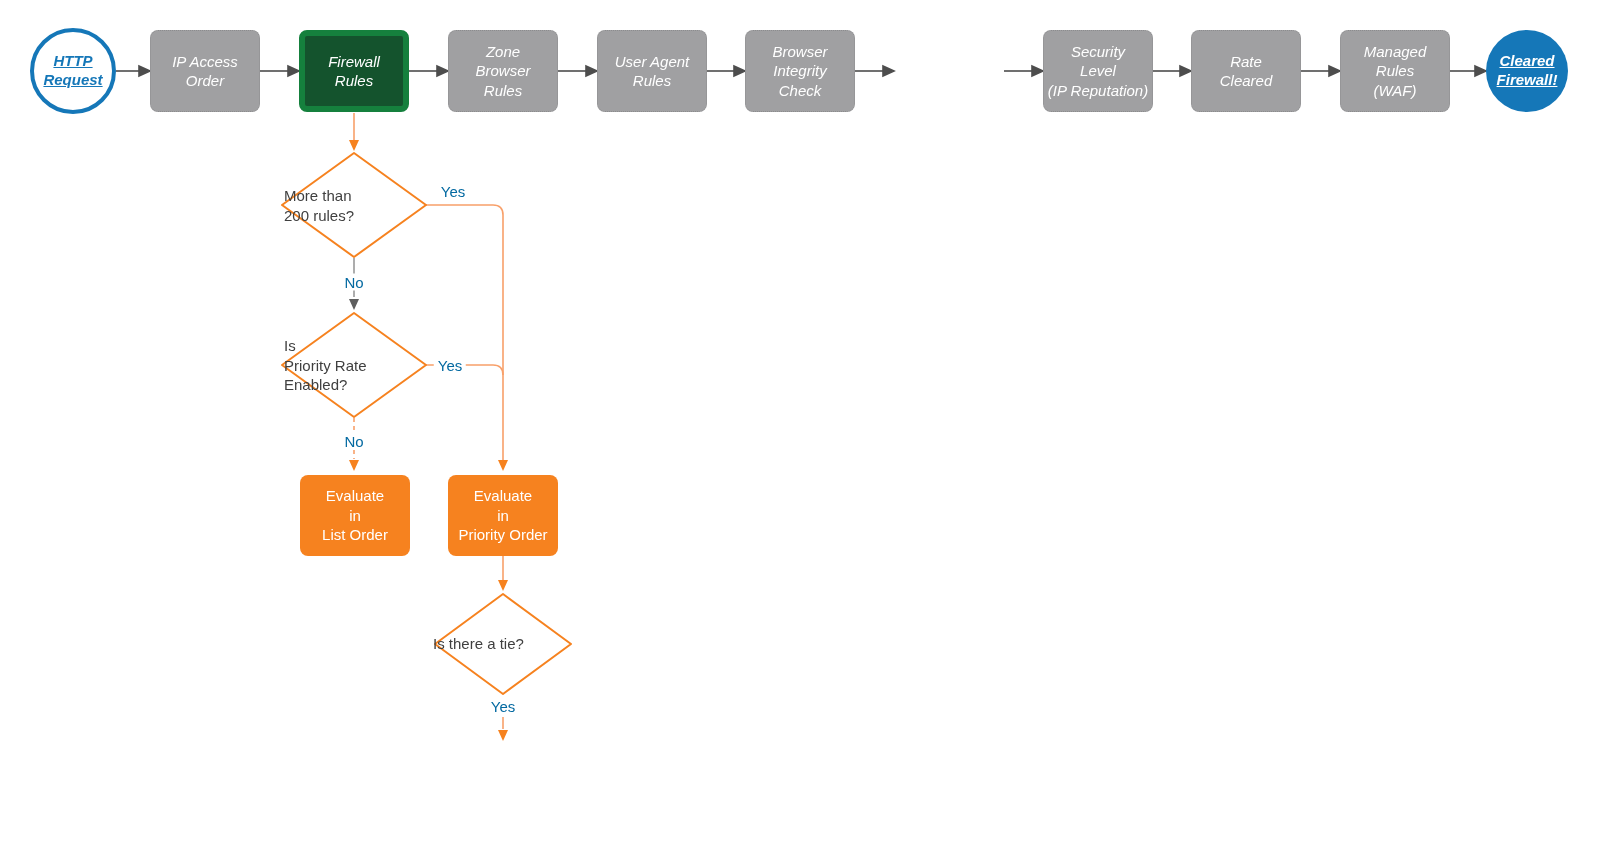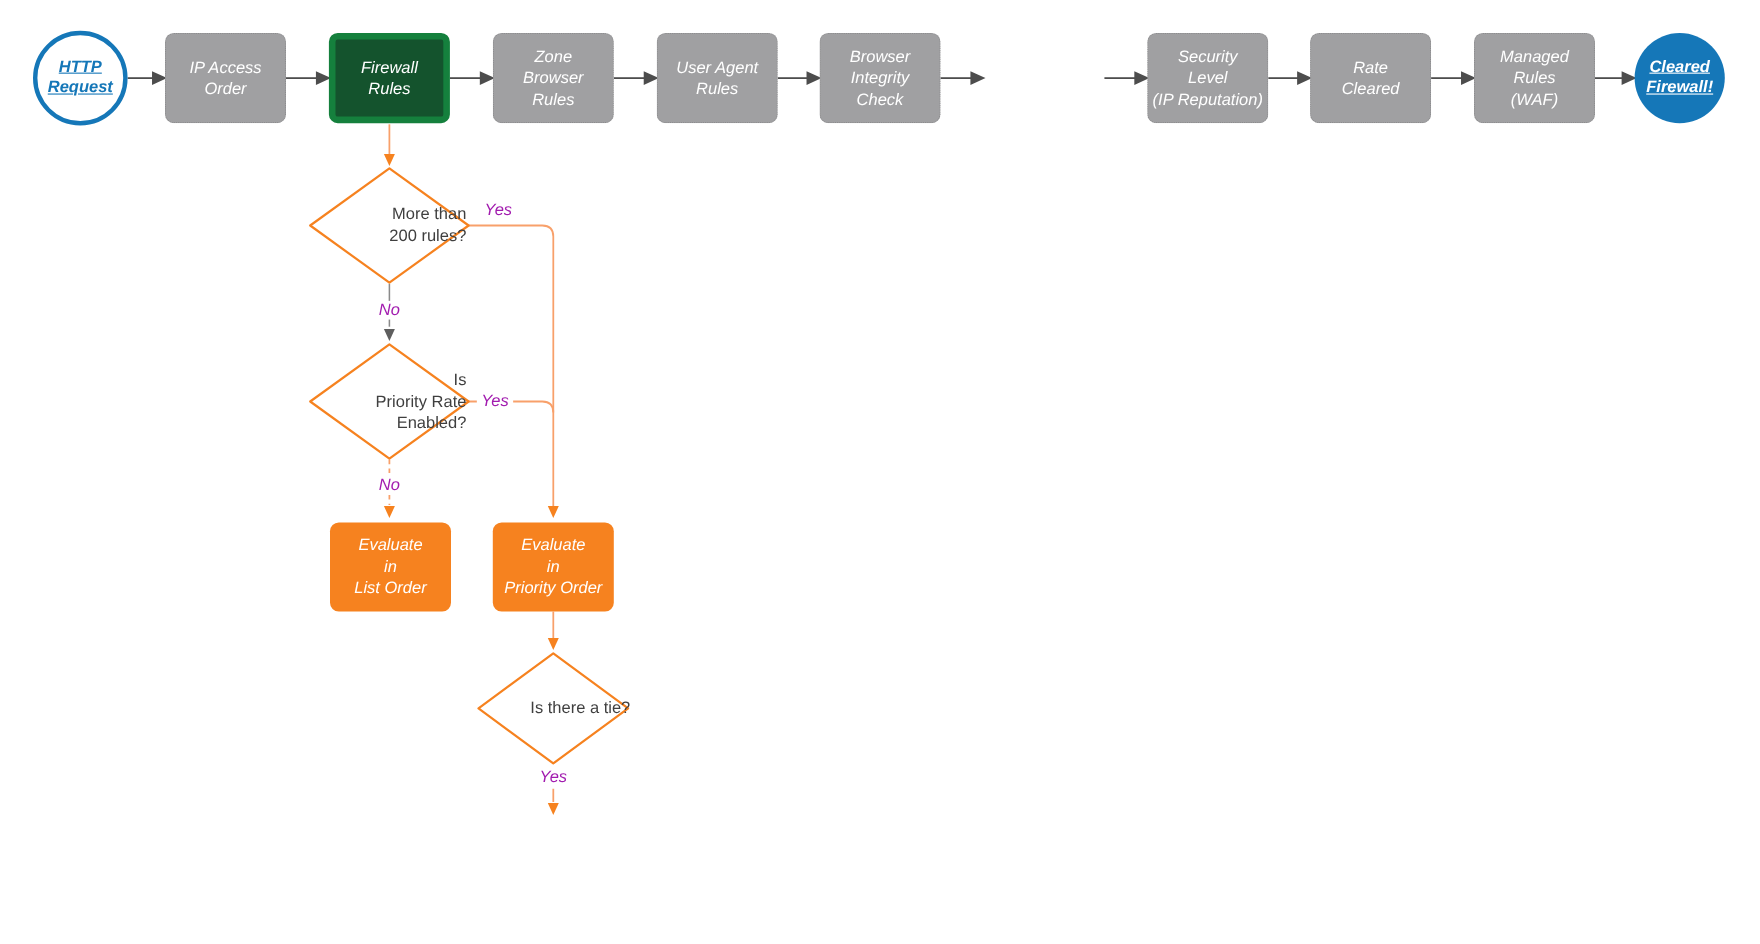--- a/index.html
+++ b/index.html
@@ -13,27 +13,27 @@
          font-size:15px;line-height:1.28;box-sizing:border-box;}
   .stage.highlight{background:#14532d;border:6px solid #15803d;}
 
   .terminal{position:absolute;border-radius:50%;font-weight:bold;font-style:italic;
             font-size:15px;line-height:1.25;box-sizing:border-box;text-decoration:underline;}
   .terminal.start{left:30px;top:28px;width:86px;height:86px;background:#ffffff;
                   border:4px solid #1577B8;color:#1577B8;}
   .terminal.end{left:1486px;top:30px;width:82px;height:82px;background:#1577B8;color:#ffffff;}
 
   .action{position:absolute;width:110px;height:81px;border-radius:8px;background:#F6821F;
-          color:#ffffff;font-style:italic;font-size:15px;line-height:1.32;box-sizing:border-box;}
+          color:#ffffff;font-size:15px;line-height:1.32;box-sizing:border-box;}
 
-  .diamond-label{position:absolute;transform:translate(-50%,-50%);text-align:right;
+  .diamond-label{position:absolute;transform:translate(-50%,-50%);text-align:left;
                  white-space:pre-line;font-size:15px;color:#3F3F3F;line-height:1.3;width:140px;}
 
-  .edge-label{position:absolute;transform:translate(-50%,-50%);font-style:italic;
-              font-size:15px;color:#a21caf;background:#ffffff;padding:0 4px;}
+  .edge-label{position:absolute;transform:translate(-50%,-50%);
+              font-size:15px;color:#0369a1;background:#ffffff;padding:0 4px;}
 </style>
 </head>
 <body>
 
 <div id="canvas">
 
   <svg id="connector-layer" viewBox="0 0 1600 858" xmlns="http://www.w3.org/2000/svg">
 
     <g stroke="#4D4D4D" stroke-width="1.6" fill="#4D4D4D">
       <line x1="116" y1="71" x2="139" y2="71"></line>

